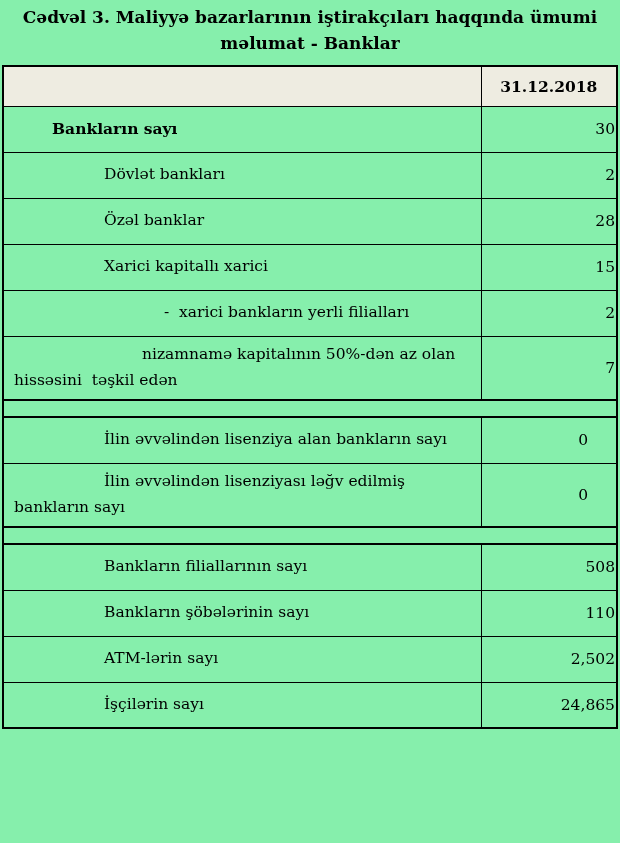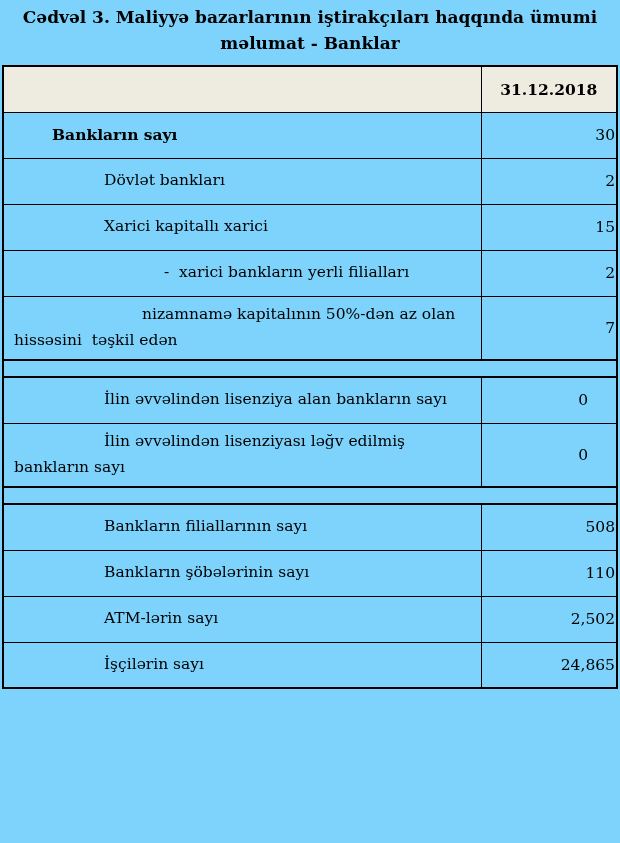--- a/index.html
+++ b/index.html
@@ -10,21 +10,21 @@
     height: 843px;
     font-family: "DejaVu Serif", serif;
     color: #000000;
     -webkit-font-smoothing: antialiased;
   }
   .page {
     position: relative;
     width: 620px;
     height: 843px;
     overflow: hidden;
-    background: #7dd3fc;
+    background: #86efac;
   }
   .doc-title {
     margin: 5px 12px 9px 12px;
     font-size: 17px;
     font-weight: bold;
     text-align: center;
     line-height: 1.5;
     white-space: pre-wrap;
   }
   table.banks {
@@ -37,21 +37,21 @@
   table.banks th,
   table.banks td {
     border: 1.5px solid #000;
     vertical-align: middle;
     font-size: 15.5px;
     box-sizing: border-box;
   }
   col.label-col { width: 478px; }
   col.value-col { width: 136px; }
 
-  thead tr { height: 46px; }
+  thead tr { height: 40px; }
   thead th {
     font-weight: bold;
     text-align: center;
     border-bottom: 2px solid #000;
   }
 
   tr.row-single { height: 46px; }
   tr.row-double { height: 64px; }
 
   td.label {
@@ -102,20 +102,24 @@
     <tbody>
         <tr class="row-single bold">
           <td class="label indent-0">Bankların sayı</td>
           <td class="value">30</td>
         </tr>
         <tr class="row-single">
           <td class="label indent-1">Dövlət bankları</td>
           <td class="value">2</td>
         </tr>
         <tr class="row-single">
+          <td class="label indent-1">Özəl banklar</td>
+          <td class="value">28</td>
+        </tr>
+        <tr class="row-single">
           <td class="label indent-1">Xarici kapitallı xarici</td>
           <td class="value">15</td>
         </tr>
         <tr class="row-single">
           <td class="label indent-3">-  xarici bankların yerli filialları</td>
           <td class="value">2</td>
         </tr>
         <tr class="row-double">
           <td class="label indent-2">nizamnamə kapitalının 50%-dən az olan
 hissəsini  təşkil edən</td>

